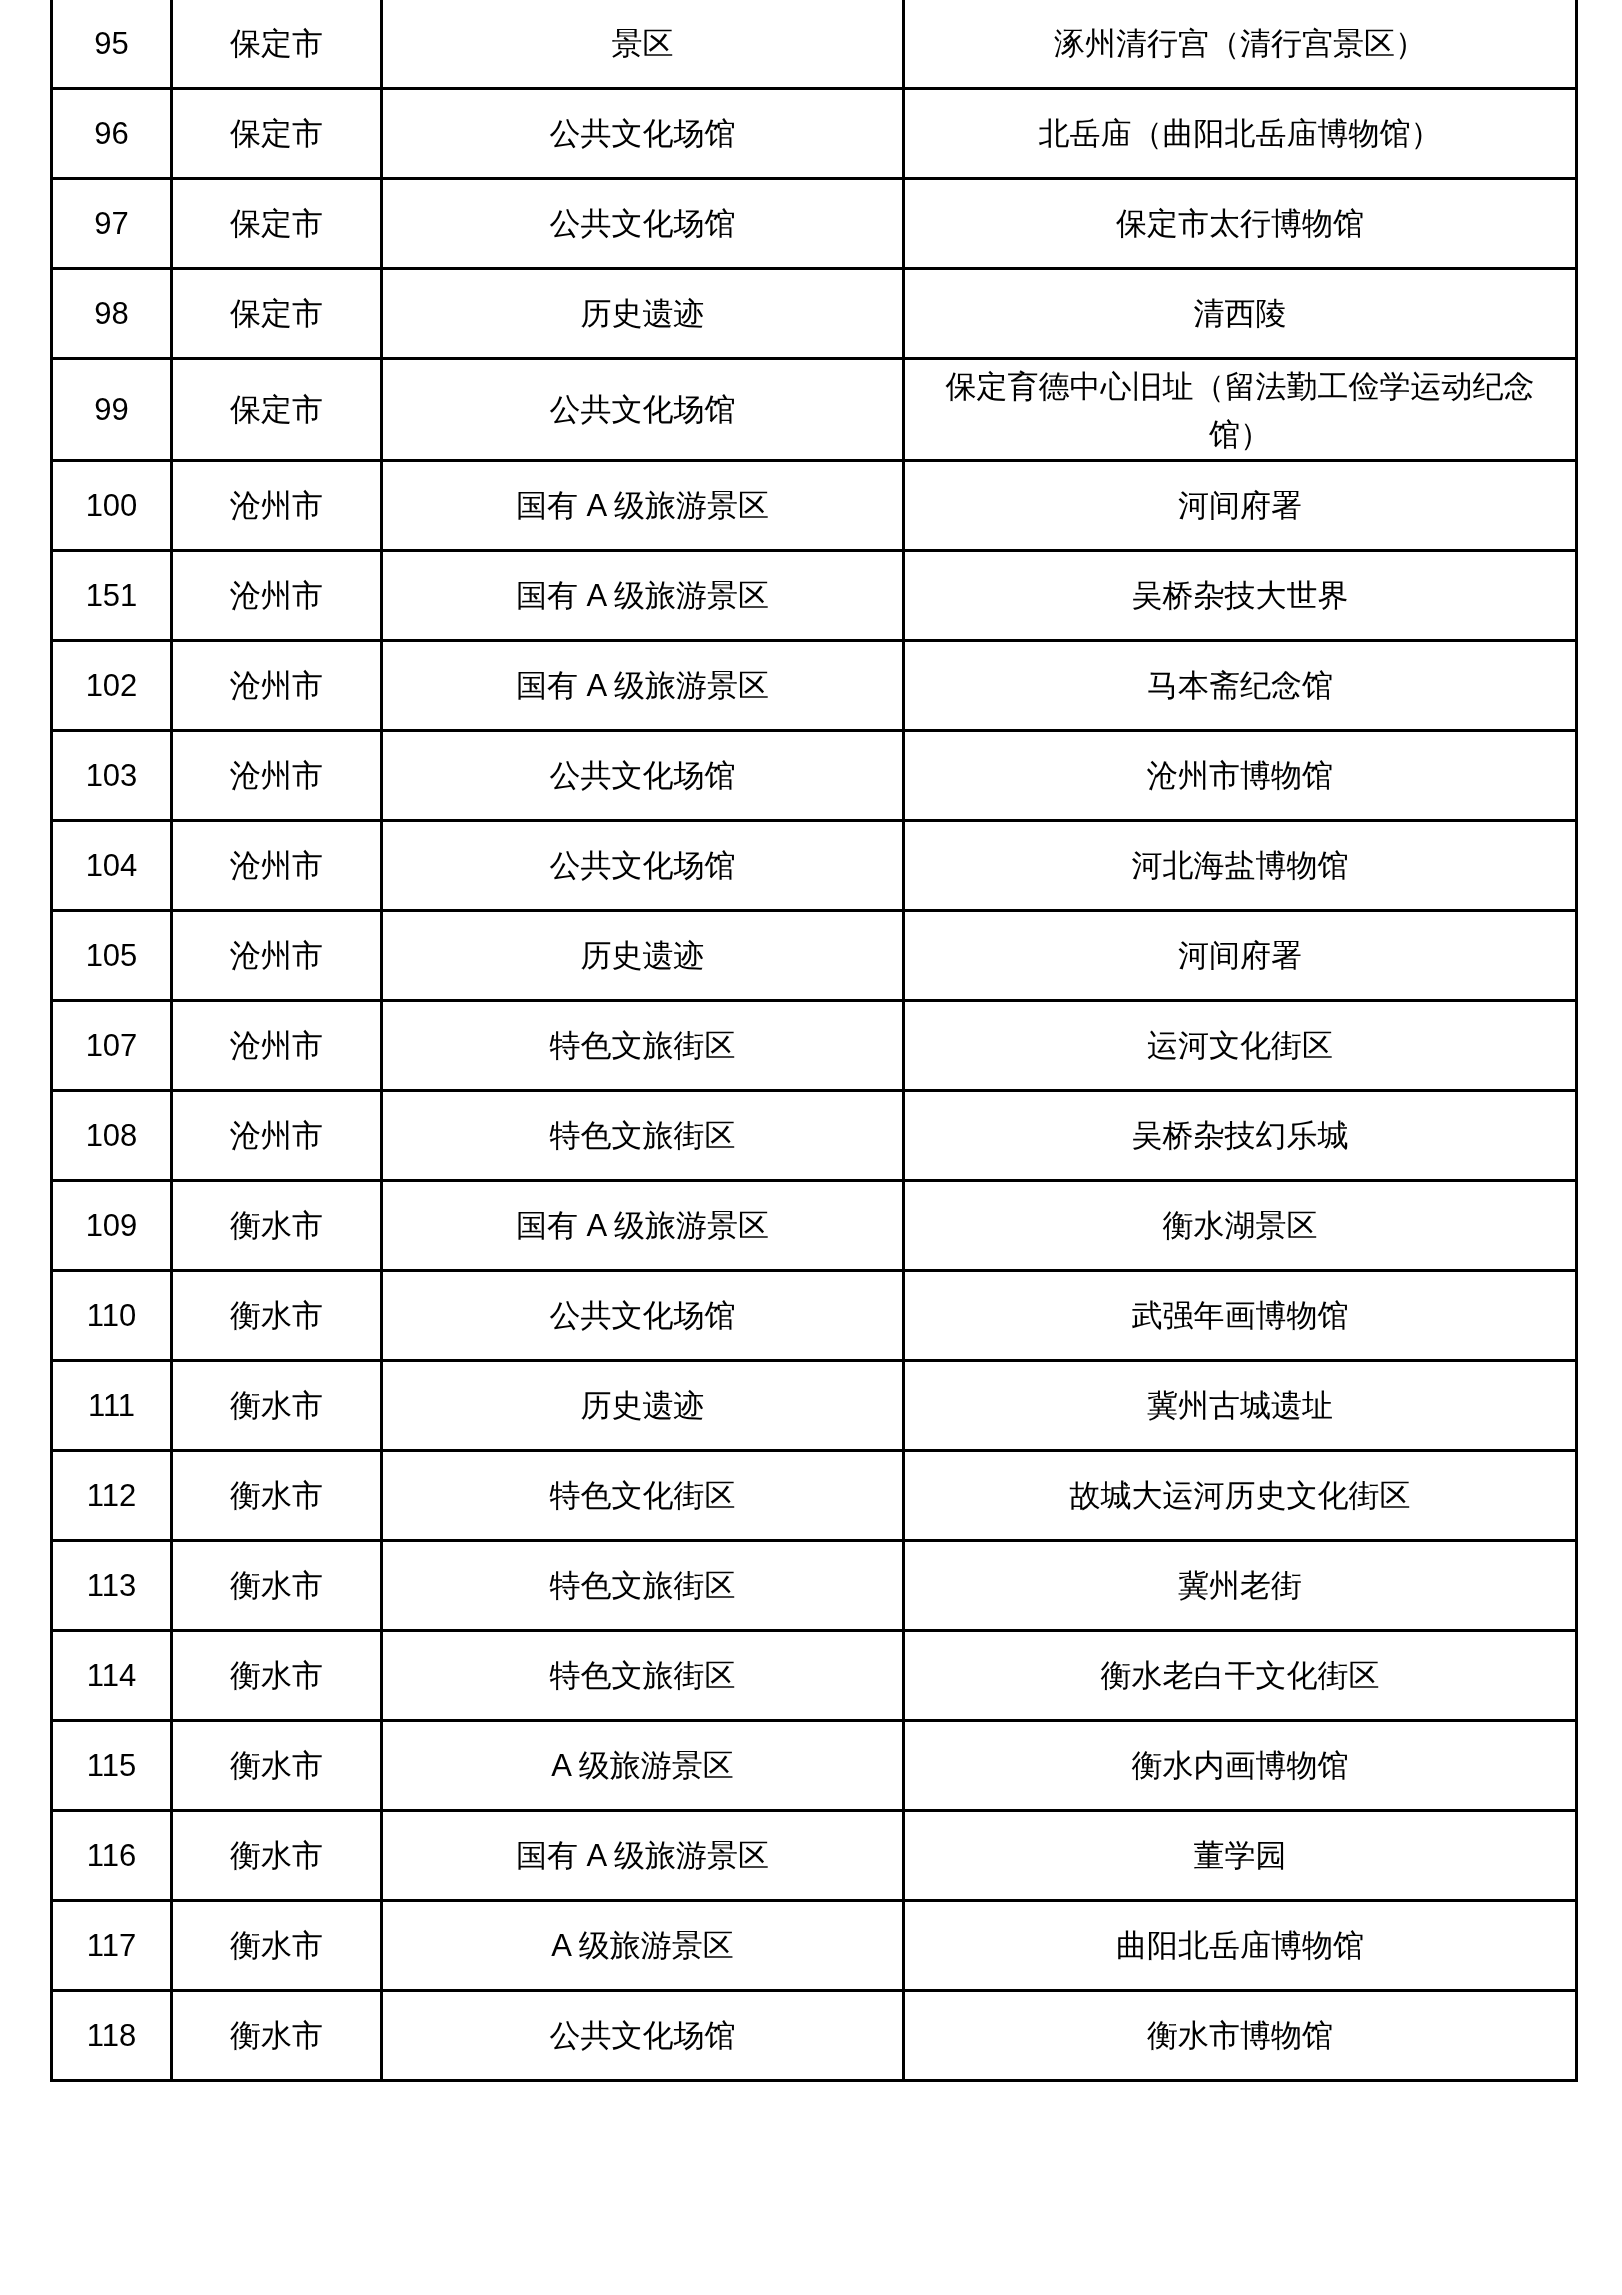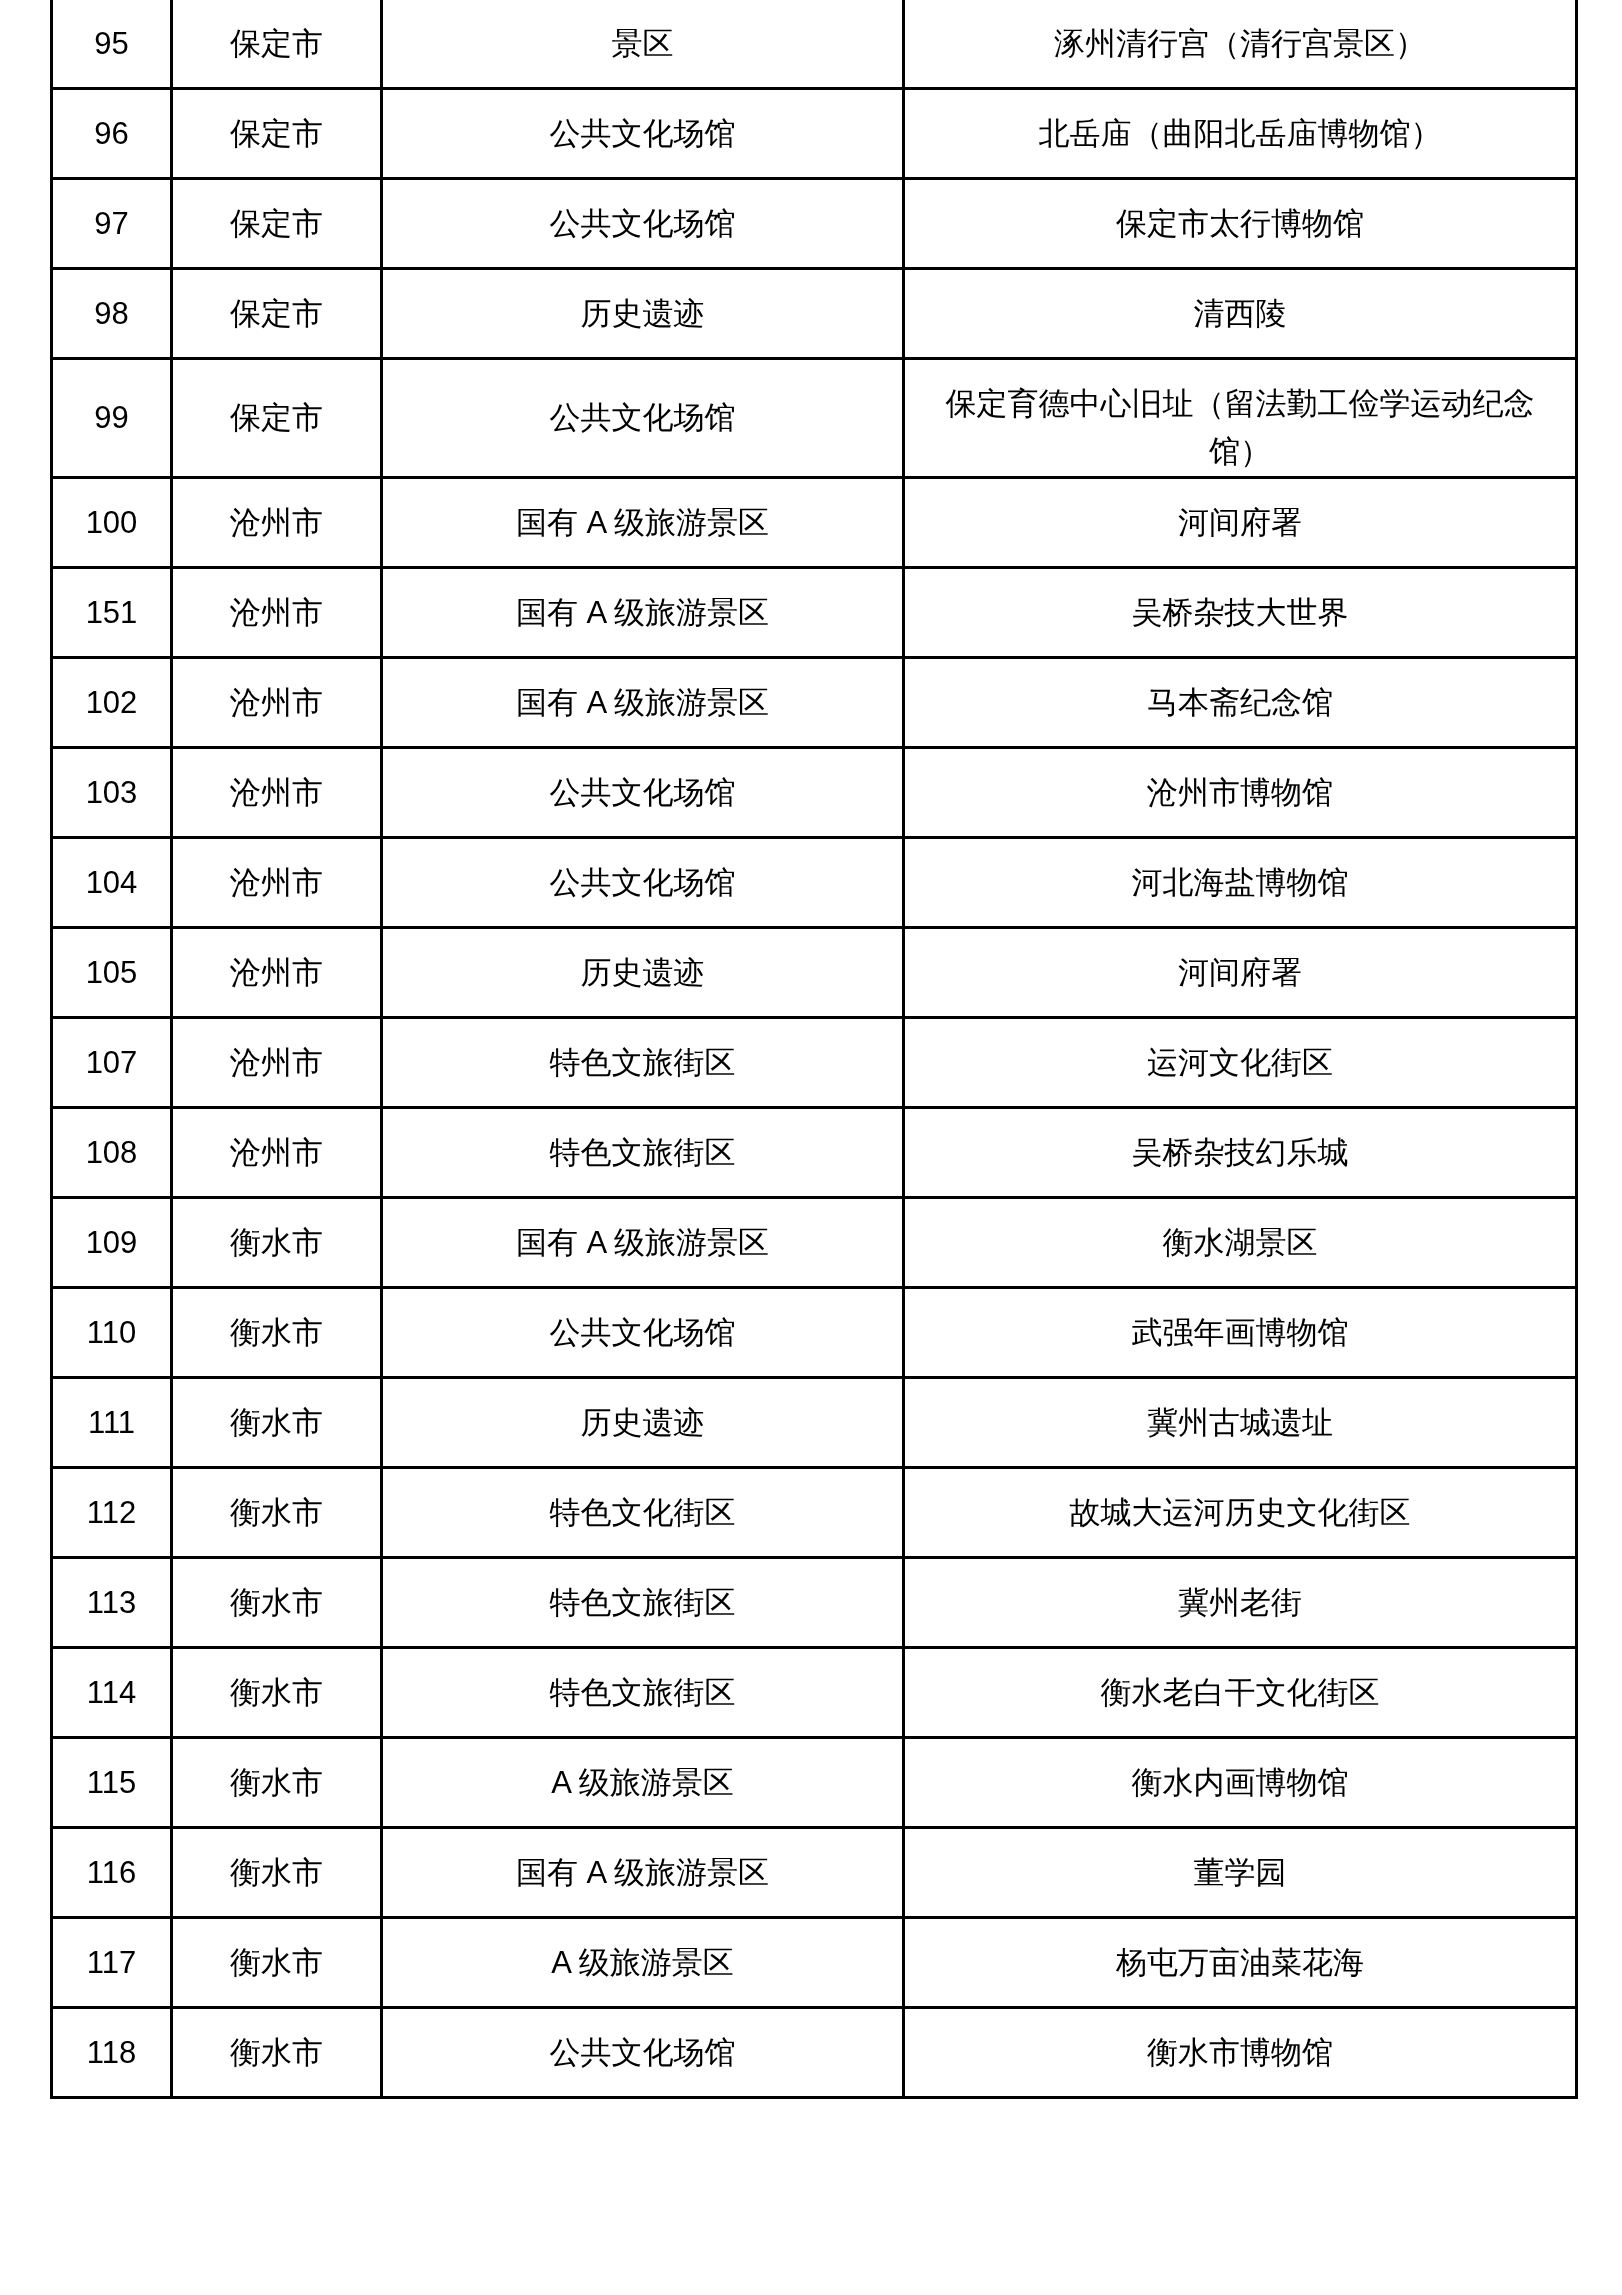--- a/index.html
+++ b/index.html
@@ -37,21 +37,21 @@
     text-align: center;
     vertical-align: middle;
     font-size: 31px;
     line-height: 41px;
     overflow: hidden;
     white-space: normal;
     word-break: break-all;
   }
   table.list tr:first-child td { border-top: 3.3px solid #000000; }
   td.num { font-size: 30px; }
-  td.name.two-line { line-height: 48px; padding-top: 20px; }
+  td.name.two-line { line-height: 48px; padding-top: 3px; }
 </style>
 </head>
 <body>
 
 <div class="sheet">
   <table class="list">
     <colgroup>
       <col class="c-no">
         <col class="c-city">
         <col class="c-cat">
@@ -203,21 +203,21 @@
     <td class="num">116</td>
     <td class="city">衡水市</td>
     <td class="cat">国有 A 级旅游景区</td>
     <td class="name">董学园</td>
   </tr>
 
   <tr>
     <td class="num">117</td>
     <td class="city">衡水市</td>
     <td class="cat">A 级旅游景区</td>
-    <td class="name">杨屯万亩油菜花海</td>
+    <td class="name">曲阳北岳庙博物馆</td>
   </tr>
 
   <tr>
     <td class="num">118</td>
     <td class="city">衡水市</td>
     <td class="cat">公共文化场馆</td>
     <td class="name">衡水市博物馆</td>
   </tr>
 </tbody>
   </table>

